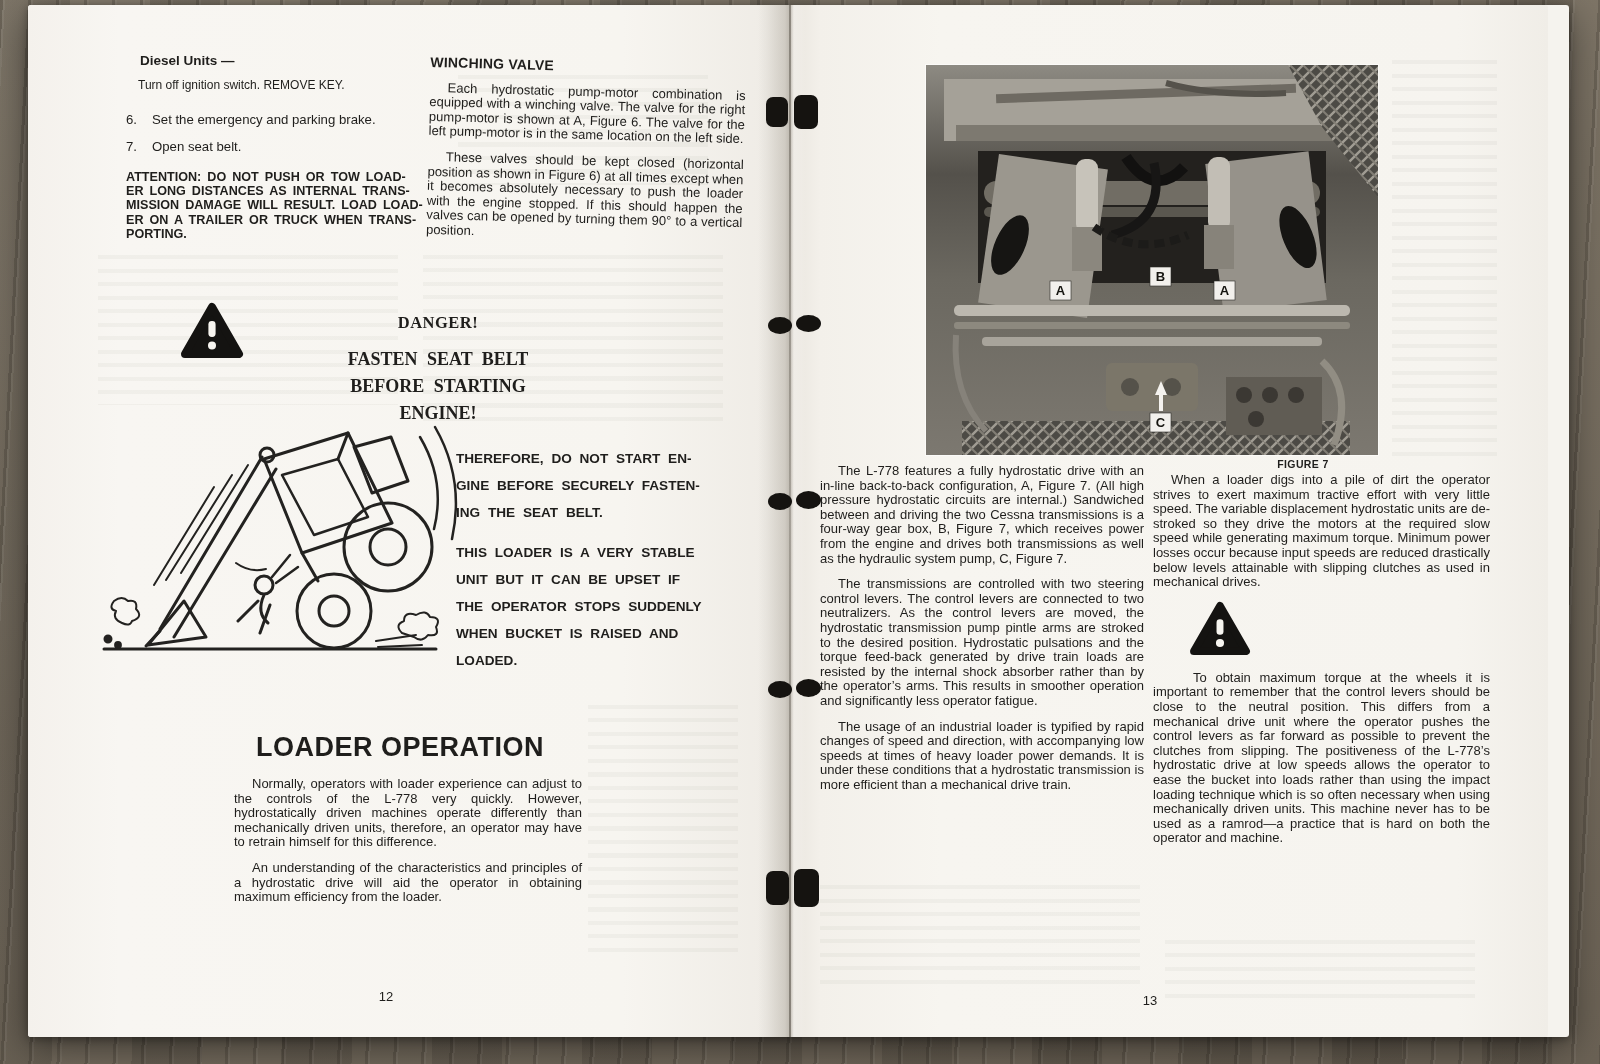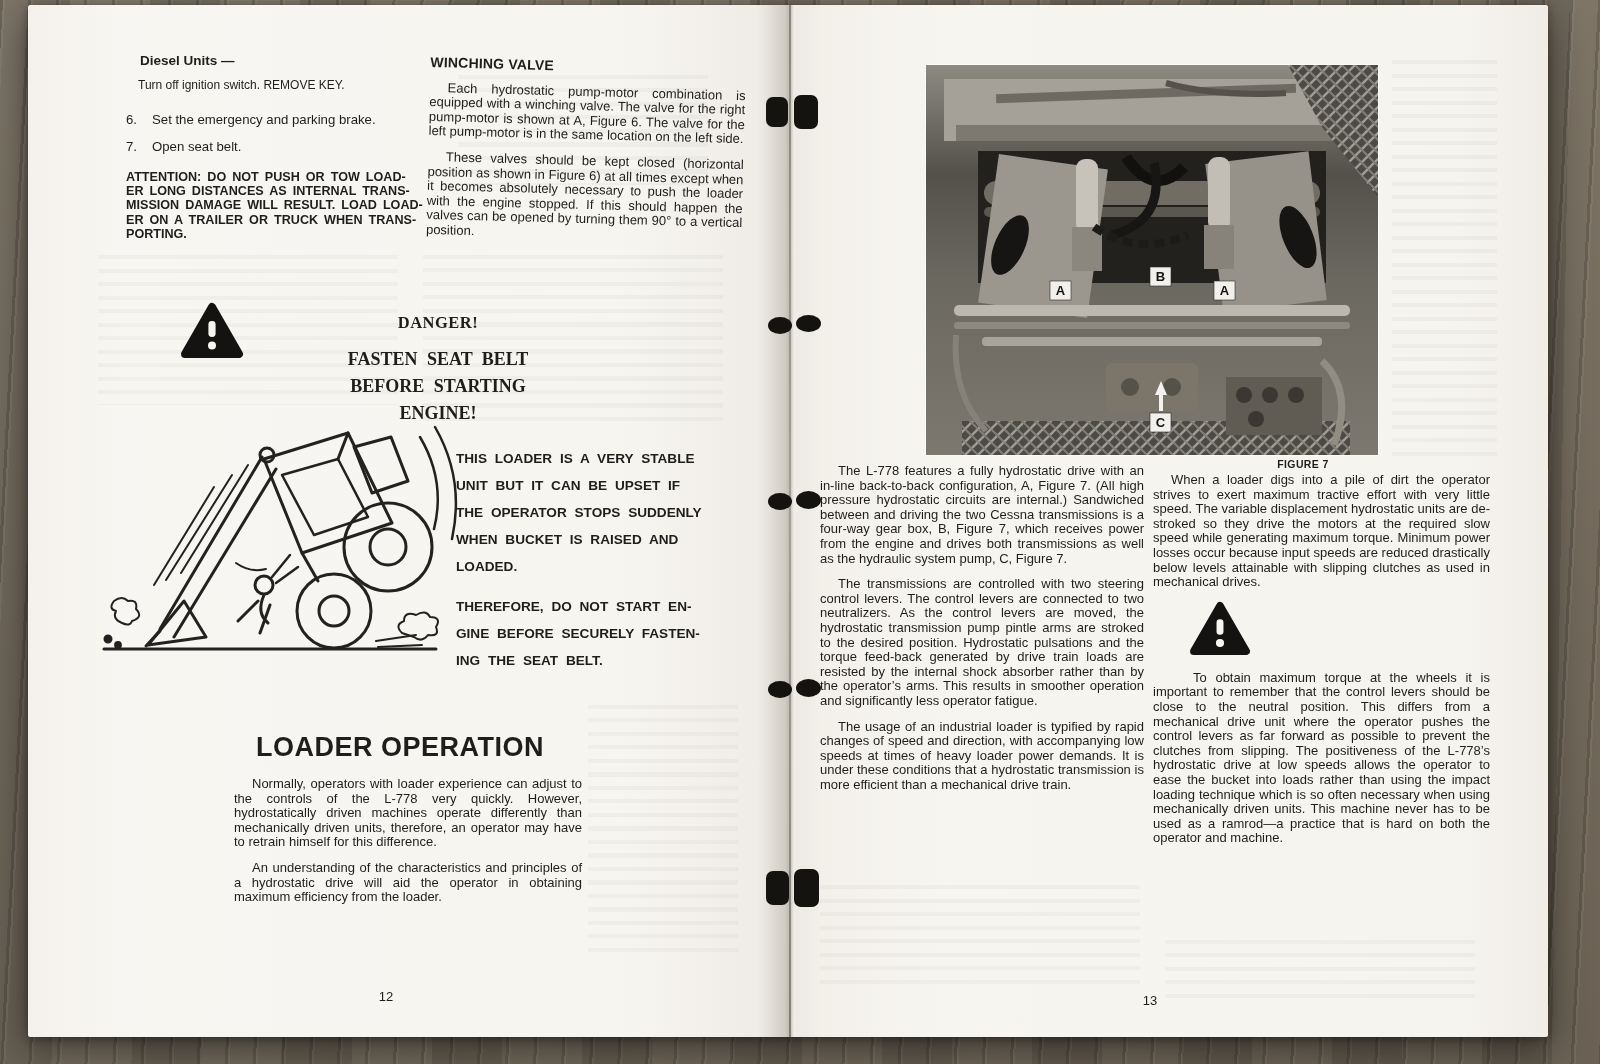--- a/index.html
+++ b/index.html
@@ -7,21 +7,21 @@
     width:1600px;height:1064px;overflow:hidden;position:relative;
     font-family:"Liberation Sans", sans-serif;
     background:
       repeating-linear-gradient(93deg, rgba(35,30,24,.20) 0 3px, rgba(255,255,255,.06) 3px 5px, transparent 5px 28px),
       repeating-linear-gradient(91deg, rgba(25,22,18,.14) 0 70px, transparent 70px 150px),
       linear-gradient(160deg,#8e8576 0%,#7a7163 45%,#6b6255 100%);
   }
   .book{
     position:absolute;left:28px;top:5px;width:1520px;height:1032px;
     box-shadow:0 10px 40px rgba(0,0,0,.5), 0 2px 8px rgba(0,0,0,.35);
-    background:#f5f3ee;border-radius:3px;
+    background:#f5f3ee;border-radius:3px;padding-left:21px;
   }
   .page{position:absolute;top:0;height:100%;overflow:hidden;color:#1f1e1c;}
   .page-left{
     left:0;width:762px;
     background:linear-gradient(90deg,#f4f1ec 0%,#f8f6f2 12%,#f7f5f0 78%,#efece6 97%,#e7e3db 100%);
     border-radius:3px 0 0 3px;
   }
   .page-right{
     left:762px;width:758px;
     background:linear-gradient(90deg,#e9e5de 0%,#f3f0ea 4%,#f7f5f0 20%,#f6f4ef 88%,#f0ede7 100%);
@@ -143,28 +143,28 @@
         <path d="M349 32 q30 52 17 112" stroke-width="2.5"></path>
         <path d="M36 228 q-10 -4 -6 -12 q-8 -2 -2 -10 q8 -6 14 0 q10 -2 8 8 q8 8 -4 12 q-2 6 -10 2 Z" stroke-width="2"></path>
         <circle cx="22" cy="244" r="3" fill="#232220"></circle>
         <circle cx="32" cy="250" r="2.4" fill="#232220"></circle>
         <path d="M316 238 q-8 -8 2 -12 q0 -10 12 -6 q10 -6 14 2 q12 0 6 10 q4 10 -8 8 q-6 8 -14 2 Z" stroke-width="2"></path>
         <path d="M290 246 L330 240 M292 252 L336 250" stroke-width="2"></path>
       </svg>
     </div>
 
     <div class="abs stable" style="left:428px;top:440px;width:272px;">
+      <p class="pre">THEREFORE, DO NOT START EN-
+GINE BEFORE SECURELY FASTEN-
+ING THE SEAT BELT.</p>
       <p class="pre">THIS LOADER IS A VERY STABLE
 UNIT BUT IT CAN BE UPSET IF
 THE OPERATOR STOPS SUDDENLY
 WHEN BUCKET IS RAISED AND
 LOADED.</p>
-      <p class="pre">THEREFORE, DO NOT START EN-
-GINE BEFORE SECURELY FASTEN-
-ING THE SEAT BELT.</p>
     </div>
 
     <div class="abs op-title" style="left:190px;top:727px;width:364px;">LOADER OPERATION</div>
     <div class="abs body-text" style="left:206px;top:772px;width:348px;">
       <p>Normally, operators with loader experience can adjust to the controls of the L-778 very quickly. However, hydrostatically driven machines operate differently than mechanically driven units, therefore, an operator may have to retrain himself for this difference.</p>
       <p>An understanding of the characteristics and principles of a hydrostatic drive will aid the operator in obtaining maximum efficiency from the loader.</p>
     </div>
 
     <div class="abs pnum" style="left:338px;top:976px;margin-top:8px;">12</div>
   </div>

